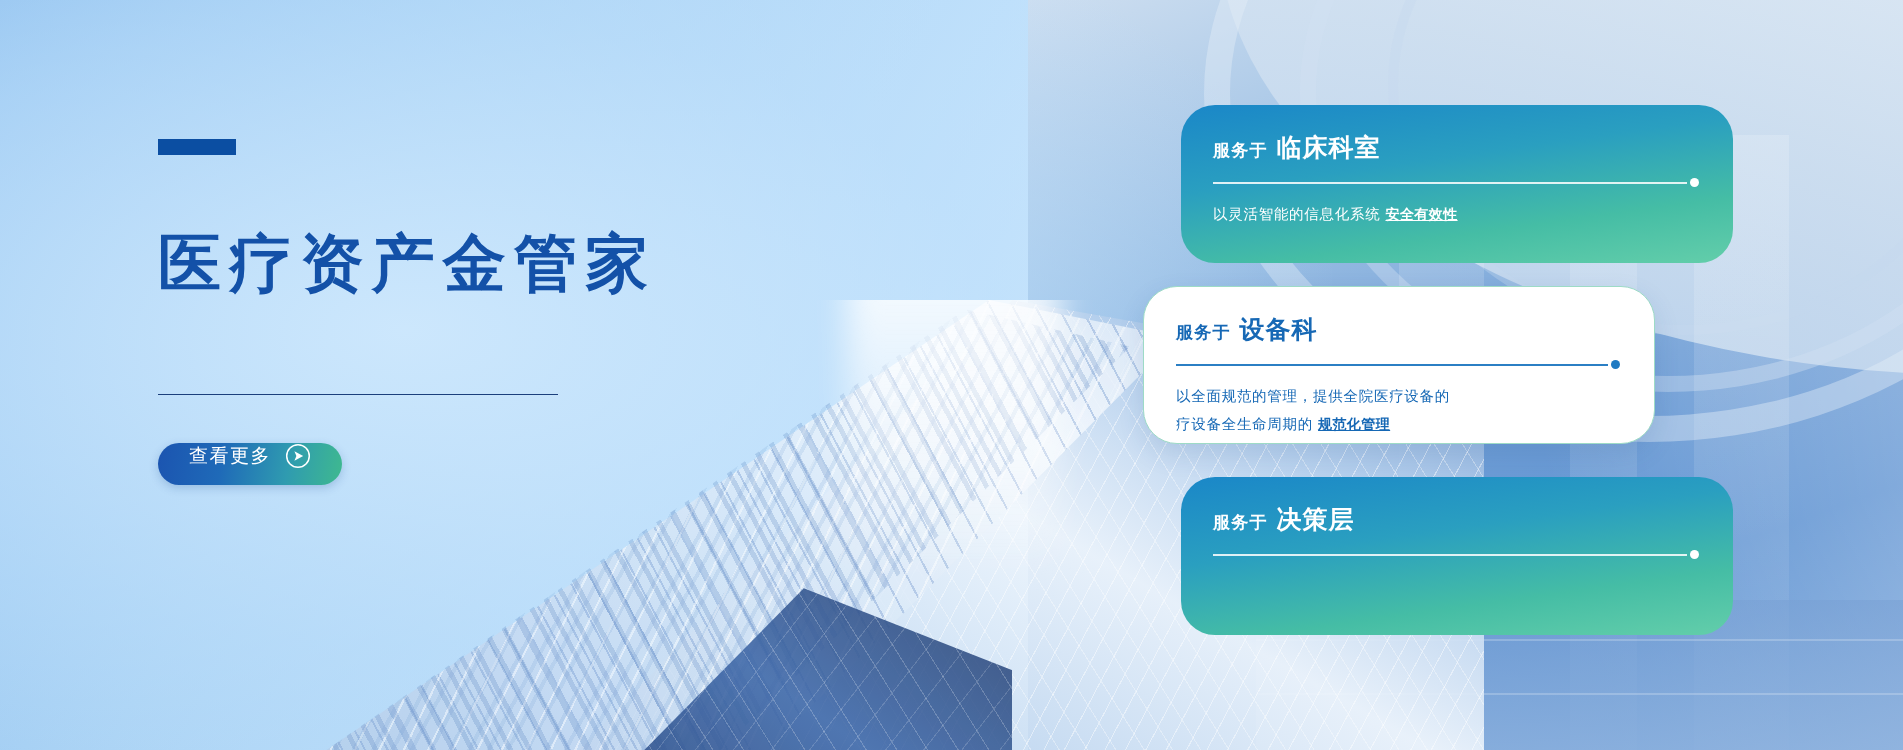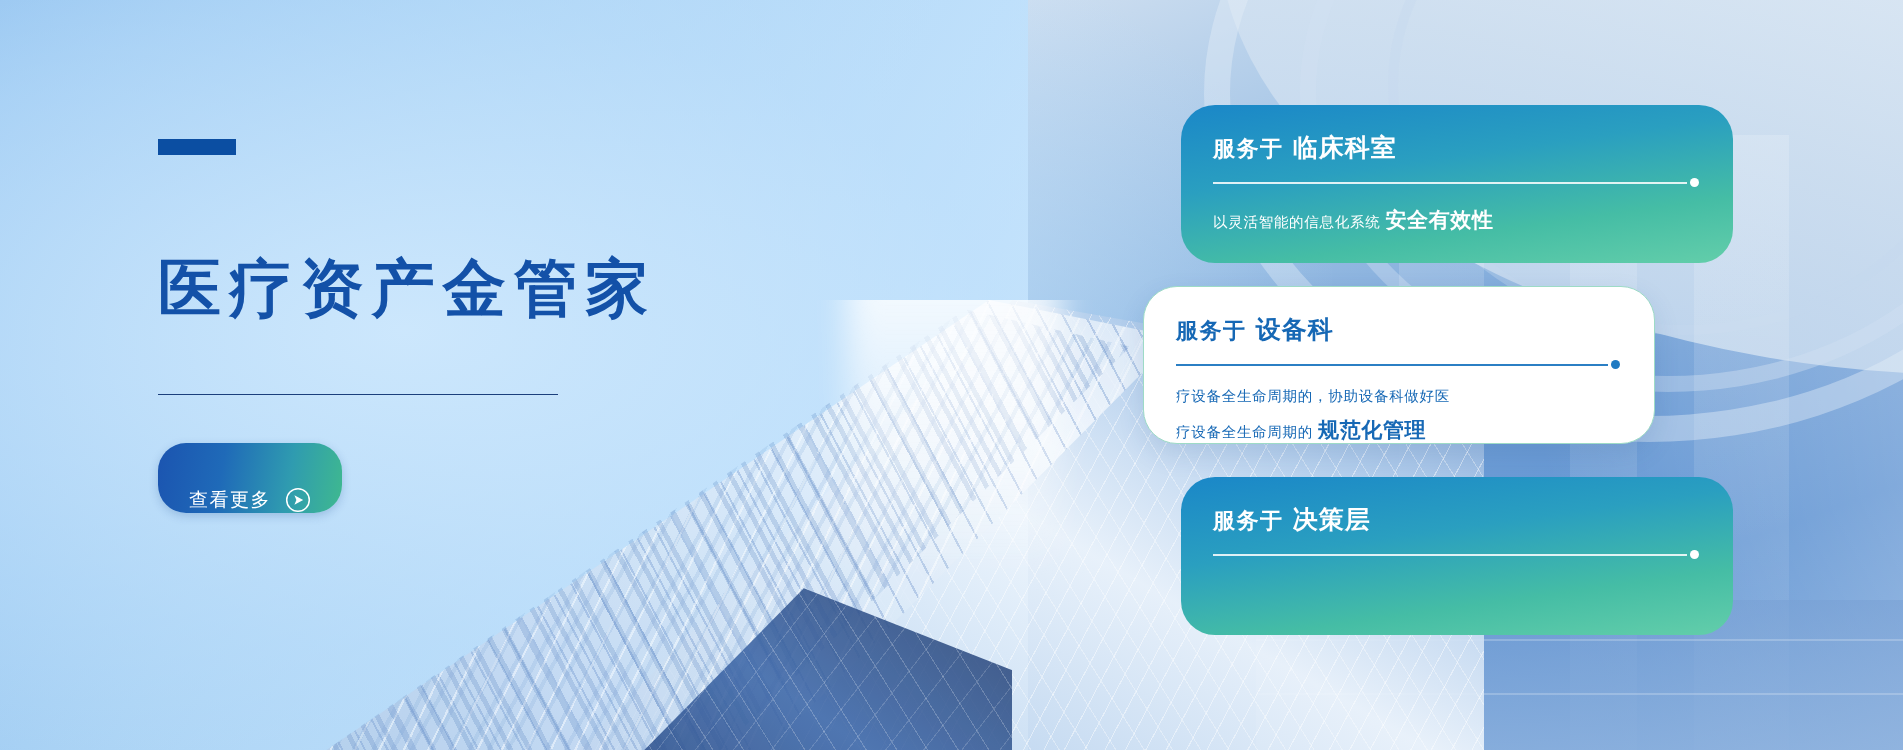--- a/index.html
+++ b/index.html
@@ -130,42 +130,42 @@
   
   .left-col { position:absolute; left:158px; top:0; width:700px; height:100%; }
 
   .accent-bar {
     position:absolute; left:0; top:139px;
     width: 78px; height: 16px;
     background: #0b4ea2;
   }
 
   .headline {
-    position:absolute; left:0; top:255px;
+    position:absolute; left:0; top:230px;
     font-size: 63px;
     font-weight: 700;
     letter-spacing: .13em;
     color: #1351a8;
     line-height: 1.08;
     white-space: nowrap;
     font-family: "DejaVu Sans", "Liberation Sans", sans-serif;
   }
 
   .divider {
     position:absolute; left:0; top:394px;
     width: 400px; height: 1px;
     background: #1b3f7c;
   }
 
   .cta {
     position:absolute; left:0; top:443px;
-    width: 184px; height: 70px;
+    width: 184px; height: 42px;
     border-radius: 28px;
     background: linear-gradient(100deg, #1b54b0 0%, #1f6ab8 35%, #2f9bb0 70%, #3fb98f 100%);
-    display:flex; align-items:flex-end; justify-content:center;
+    display:flex; align-items:flex-start; justify-content:center;
     gap: 14px;
     color:#fff;
     cursor:pointer;
     box-shadow: 0 3px 10px rgba(20,70,140,.22);
   }
   .cta-label {
     font-size: 19px;
     letter-spacing: .08em;
     font-family: "DejaVu Sans", "Liberation Sans", sans-serif;
   }
@@ -192,21 +192,21 @@
   }
 
   .card-1 { left: 38px;  top: 105px; width: 552px; height: 158px; }
   .card-2 { left: 0px;   top: 286px; width: 512px; height: 158px; }
   .card-3 { left: 38px;  top: 477px; width: 552px; height: 158px; }
 
   .card-head {
     display:flex; align-items:baseline; gap:9px;
     font-family: "DejaVu Sans", "Liberation Sans", sans-serif;
   }
-  .card-head .pre { font-size: 22px; font-weight: 700; letter-spacing:.07em; }
+  .card-head .pre { font-size: 17px; font-weight: 700; letter-spacing:.07em; }
   .card-head .dept { font-size: 25px; font-weight: 700; letter-spacing:.04em; }
 
   .card-rule {
     position:relative;
     margin: 14px 0 13px 0;
     height: 9px;
   }
   .card-rule .line {
     position:absolute; left:0; right:12px; top:4px; height:1.5px;
   }
@@ -218,24 +218,25 @@
   .light  .card-rule .line { background: #2b7fc4; }
   .light  .card-rule .dot  { background: #1f7ac2; }
 
   .card-desc {
     font-size: 14.5px;
     line-height: 1.95;
     letter-spacing: .05em;
     font-family: "DejaVu Sans", "Liberation Sans", sans-serif;
   }
   .card-desc .strong {
-    font-size: 21px;
+    font-size: 14px;
     font-weight: 700;
     letter-spacing: .03em;
     padding-left: 5px;
+    text-decoration: underline;
   }
 </style>
 </head>
 <body>
 
 <div class="banner">
 
   <div class="bg-layer">
     <div class="bg-right-block"></div>
     <div class="bg-ceiling"></div>
@@ -298,21 +299,21 @@
     <div class="card light card-2">
       <div class="card-head">
         <span class="pre">服务于</span>
         <span class="dept">设备科</span>
       </div>
       <div class="card-rule">
         <span class="line"></span>
         <span class="dot"></span>
       </div>
       <div class="card-desc">
-        <div>疗设备全生命周期的，协助设备科做好医</div>
+        <div>以全面规范的管理，提供全院医疗设备的</div>
         <div>
           <span>疗设备全生命周期的</span><span class="strong">规范化管理</span>
         </div>
       </div>
     </div>
 
     <div class="card tinted card-3">
       <div class="card-head">
         <span class="pre">服务于</span>
         <span class="dept">决策层</span>

